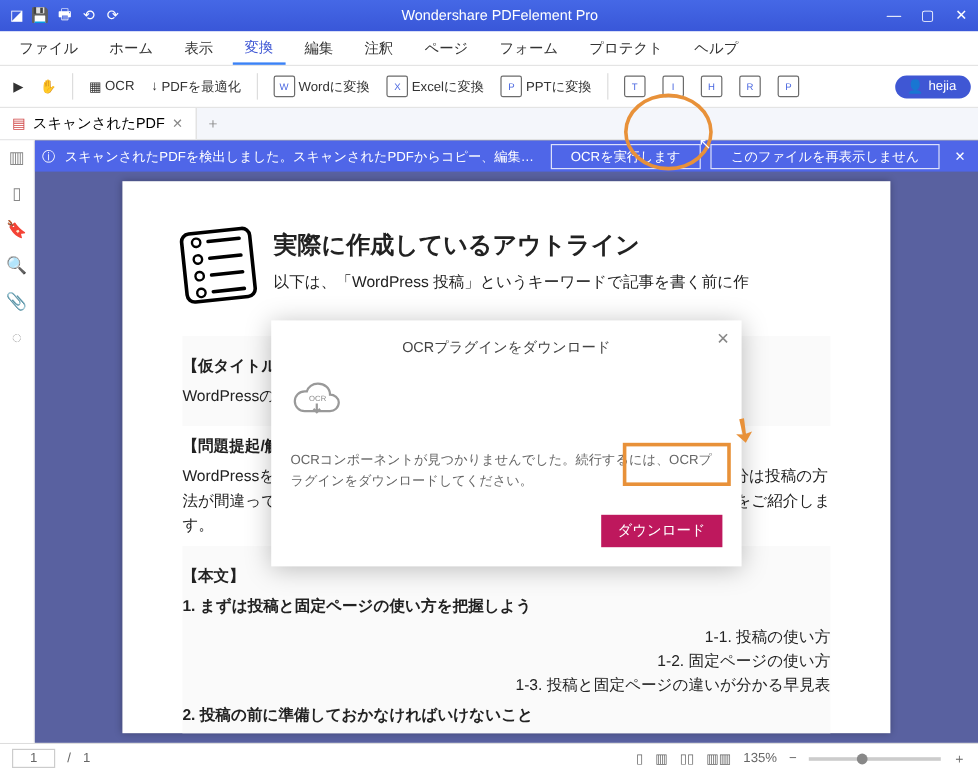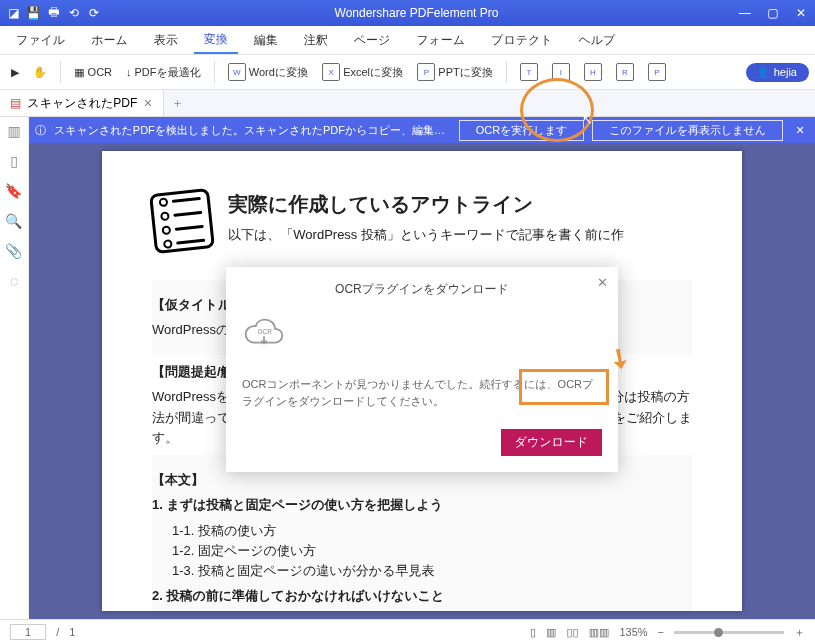--- a/index.html
+++ b/index.html
@@ -34,21 +34,21 @@
   .banner .btxt{flex:1;overflow:hidden;white-space:nowrap;text-overflow:ellipsis;}
   .banner .bbtn{border:1px solid rgba(255,255,255,.8);padding:2px 16px;font-size:11px;}
   .banner .bclose{width:18px;text-align:center;}
   
   .page{position:absolute;top:34px;bottom:8px;left:50%;transform:translateX(-50%);width:640px;background:#fff;box-shadow:0 0 6px rgba(0,0,0,.3);padding:40px 50px 0 50px;box-sizing:border-box;font-size:13px;color:#222;overflow:hidden;}
   .page h1{font-size:20px;margin:0 0 8px 0;}
   .page .cutoff{color:#222;margin-bottom:36px;}
   .page .sect{background:#fafafa;padding:8px 0;}
   .page .sect h3, .page .plain h3{margin:8px 0 6px 0;font-size:13px;}
   .page p{margin:6px 0;line-height:1.6;}
-  .page ol,.page ul{margin:4px 0;padding-left:0;list-style:none;}
+  .page ol,.page ul{margin:4px 0;padding-left:0;list-style:none;text-align:right;}
   .page li{margin:2px 0;}
   .outline-icon{float:left;width:60px;height:60px;border:3px solid #000;border-radius:8px;margin-right:16px;display:flex;flex-direction:column;align-items:flex-start;justify-content:center;padding:6px;box-sizing:border-box;transform:rotate(-6deg);gap:5px;}
   .outline-icon div{width:100%;display:flex;align-items:center;gap:4px;}
   .outline-icon .dot{width:5px;height:5px;border:2px solid #000;border-radius:50%;}
   .outline-icon .line{flex:1;height:3px;background:#000;border-radius:2px;}
   
   .dialog{position:absolute;top:150px;left:50%;transform:translateX(-50%);width:360px;background:#fff;box-shadow:0 2px 20px rgba(0,0,0,.25);padding:14px 16px 16px 16px;font-size:12px;}
   .dialog .dtitle{text-align:center;font-size:12px;color:#444;}
   .dialog .dclose{position:absolute;right:10px;top:8px;color:#888;font-size:13px;}
   .dialog .drow{display:flex;gap:24px;margin-top:18px;color:#666;font-size:11px;line-height:1.5;flex-direction:column;}

